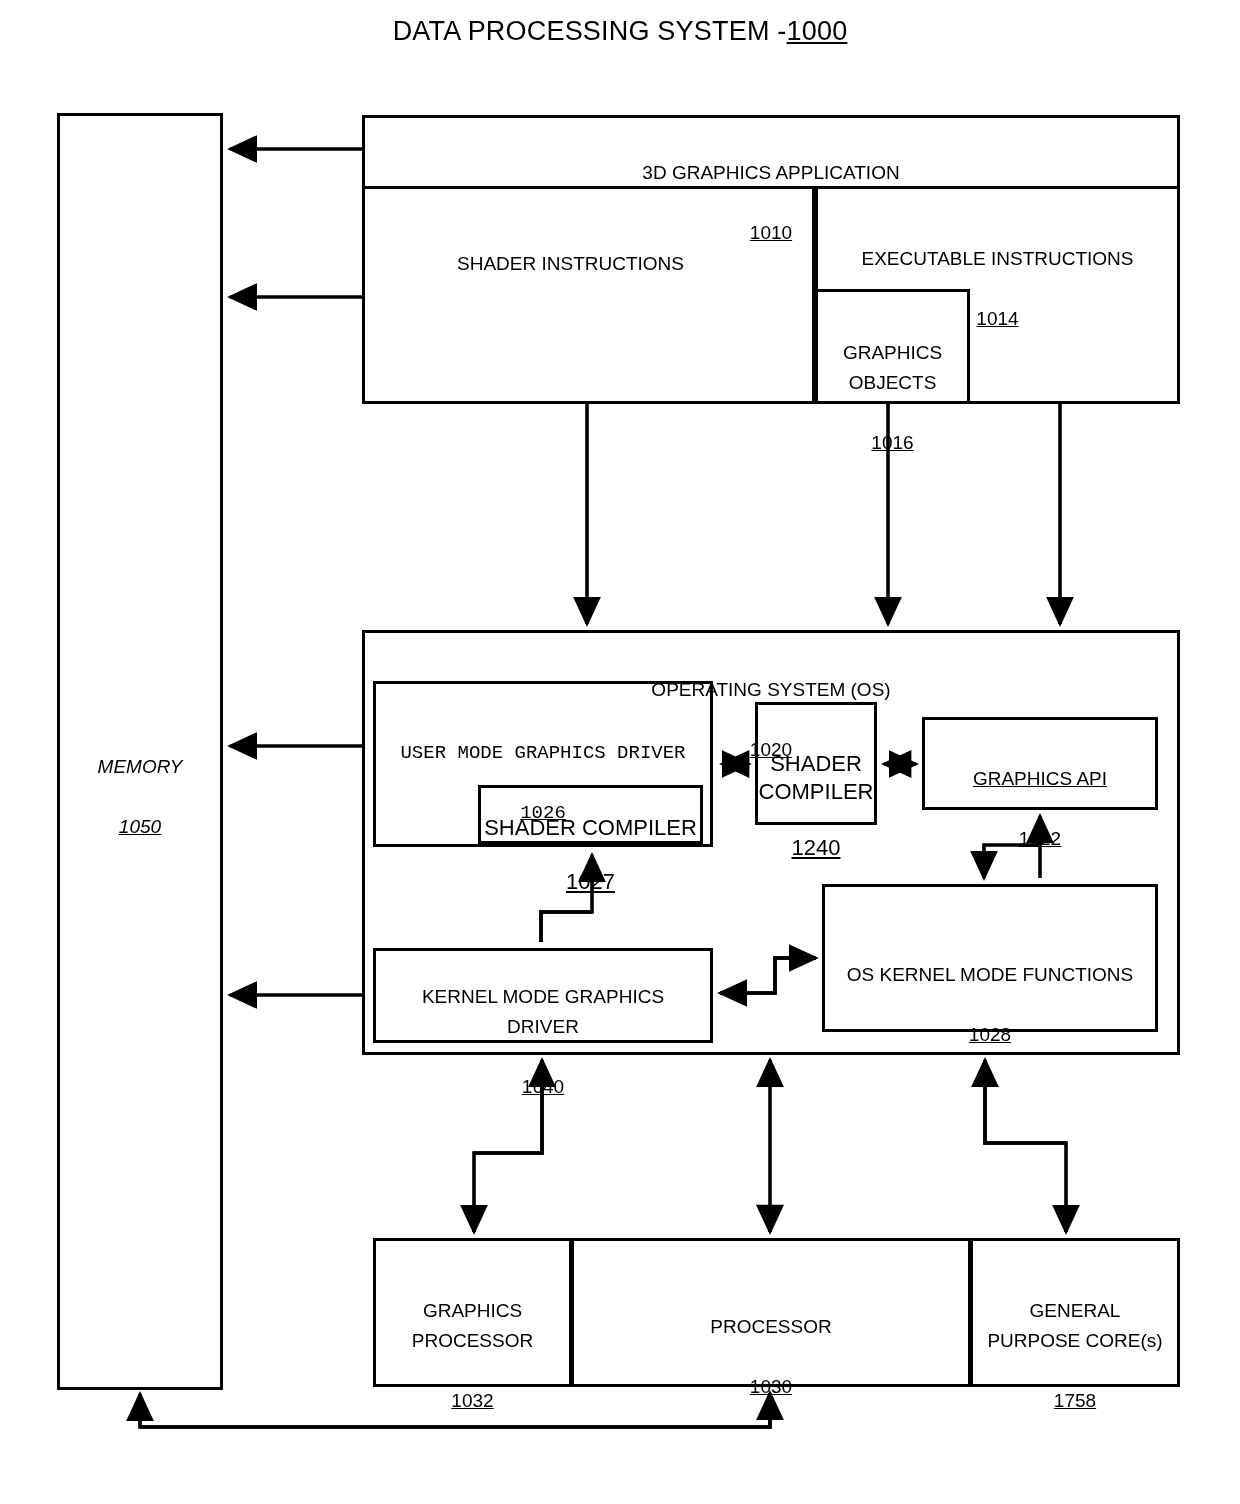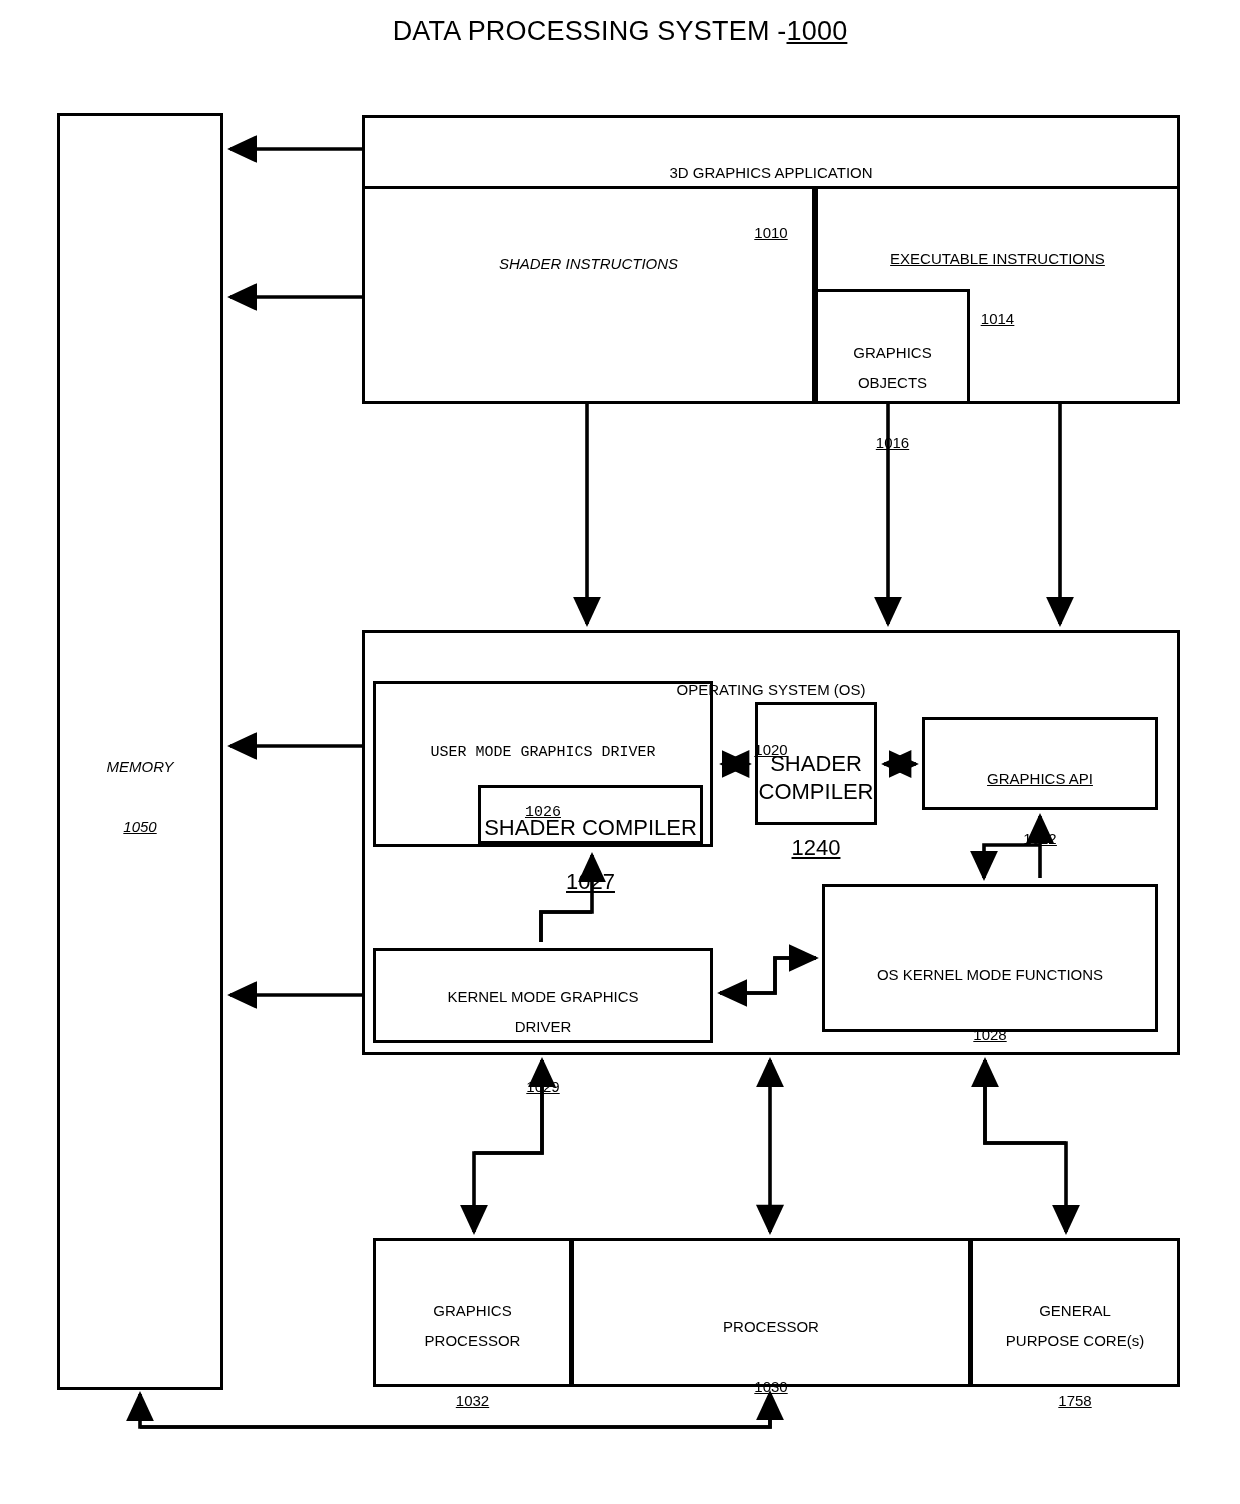--- a/index.html
+++ b/index.html
@@ -35,21 +35,21 @@
   .box {
     position: absolute;
     box-sizing: border-box;
     border: 3px solid #000000;
     background: transparent;
   }
   .boxlabel {
     position: absolute;
     box-sizing: border-box;
     text-align: center;
-    font-size: 15px;
+    font-size: 19px;
     line-height: 30px;
     white-space: pre-line;
     pointer-events: none;
   }
   .ref {
     text-decoration: underline;
   }
   svg.wires {
     position: absolute;
     left: 0;
@@ -74,26 +74,26 @@
     <div class="ref">1050</div>
   </div>
 
   <div class="box" style="left:362px; top:115px; width:818px; height:289px;"></div>
   <div class="boxlabel" style="left:362px; top:128px; width:818px;">
     <div>3D GRAPHICS APPLICATION</div>
     <div class="ref">1010</div>
   </div>
 
   <div class="box" style="left:362px; top:186px; width:453px; height:218px;"></div>
-  <div class="boxlabel" style="left:362px; top:219px; width:453px;font-style:italic;">
+  <div class="boxlabel" style="left:344px; top:219px; width:453px;">
     <div>SHADER INSTRUCTIONS</div>
   </div>
 
   <div class="box" style="left:815px; top:186px; width:365px; height:218px;"></div>
-  <div class="boxlabel" style="left:815px; top:214px; width:365px;text-decoration:underline;">
+  <div class="boxlabel" style="left:815px; top:214px; width:365px;">
     <div>EXECUTABLE INSTRUCTIONS</div>
     <div class="ref">1014</div>
   </div>
 
   <div class="box" style="left:815px; top:289px; width:155px; height:115px;"></div>
   <div class="boxlabel" style="left:815px; top:308px; width:155px;">
     <div>GRAPHICS
 OBJECTS</div>
     <div class="ref">1016</div>
   </div>
@@ -132,21 +132,21 @@
   <div class="box" style="left:822px; top:884px; width:336px; height:148px;"></div>
   <div class="boxlabel" style="left:822px; top:930px; width:336px;">
     <div>OS KERNEL MODE FUNCTIONS</div>
     <div class="ref">1028</div>
   </div>
 
   <div class="box" style="left:373px; top:948px; width:340px; height:95px;"></div>
   <div class="boxlabel" style="left:373px; top:952px; width:340px;">
     <div>KERNEL MODE GRAPHICS
 DRIVER</div>
-    <div class="ref">1029</div>
+    <div class="ref">1640</div>
   </div>
 
   <div class="box" style="left:373px; top:1238px; width:199px; height:149px;"></div>
   <div class="boxlabel" style="left:373px; top:1266px; width:199px;">
     <div>GRAPHICS
 PROCESSOR</div>
     <div class="ref">1032</div>
   </div>
 
   <div class="box" style="left:571px; top:1238px; width:400px; height:149px;"></div>

